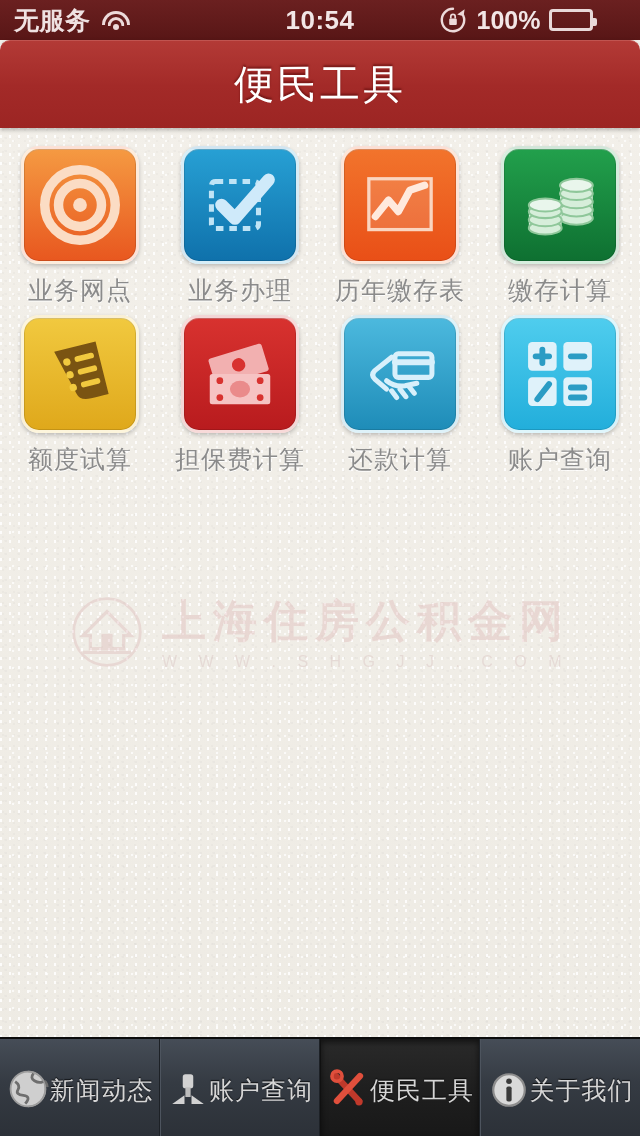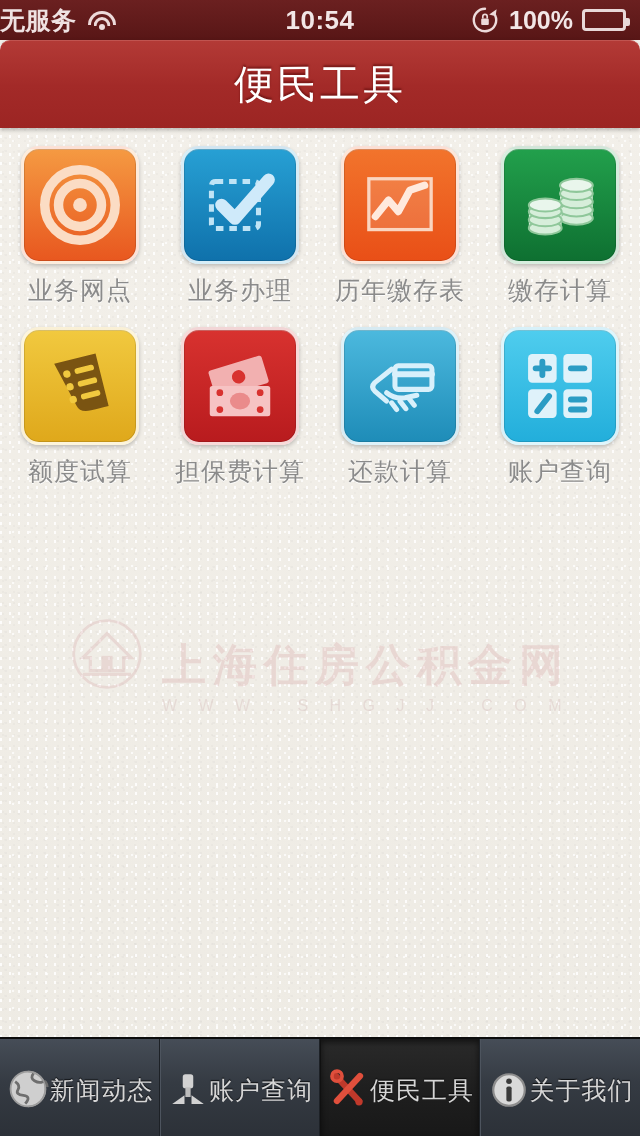--- a/index.html
+++ b/index.html
@@ -22,23 +22,23 @@
   }
 
   
   #statusbar {
     position: absolute; top: 0; left: 0;
     width: 640px; height: 40px;
     background: linear-gradient(#6b2020, #581616);
     display: flex; align-items: center;
     color: #f0e3e3;
   }
-  .sb-left { display: flex; align-items: center; gap: 10px; width: 235px; }
+  .sb-left { display: flex; align-items: center; gap: 10px; padding-left: 14px; width: 235px; }
   .sb-center { flex: 1; text-align: center; }
-  .sb-right { display: flex; align-items: center; gap: 9px; padding-right: 14px; justify-content: flex-end; width: 235px; }
+  .sb-right { display: flex; align-items: center; gap: 9px; padding-right: 14px; justify-content: center; width: 235px; }
   .sb-carrier { font-size: 25px; font-weight: bold; letter-spacing: .5px; color: #efe2e2; }
   .sb-time { font-size: 26px; font-weight: bold; color: #f2e6e6; letter-spacing: .5px; }
   .sb-pct { font-size: 25px; font-weight: bold; color: #f2e6e6; }
   .wifi-icon { width: 30px; height: 22px; position: relative; }
   .wifi-icon i {
     position: absolute; left: 50%; transform: translateX(-50%);
     border: 3.5px solid #eddada; border-bottom: none;
     border-radius: 50% 50% 0 0 / 100% 100% 0 0;
   }
   .wifi-icon i:nth-child(1) { width: 28px; height: 14px; top: 2px; }
@@ -73,21 +73,21 @@
     text-shadow: 0 -2px 2px rgba(90,10,10,.65);
     font-family: "DejaVu Sans", "Liberation Sans", sans-serif;
   }
 
   
   #grid {
     position: absolute; top: 146px; left: 0;
     width: 613px;
     display: grid;
     grid-template-columns: repeat(4, 160px);
-    row-gap: 20px;
+    row-gap: 8px;
     justify-items: center;
   }
   .cell { width: 160px; display: flex; flex-direction: column; align-items: center; }
   .tile {
     width: 118px; height: 118px; border-radius: 18px;
     border: 3px solid rgba(255,255,255,.82);
     box-shadow: 0 2px 4px rgba(0,0,0,.22), inset 0 1px 0 rgba(255,255,255,.3);
     position: relative; overflow: hidden;
     display: flex; align-items: center; justify-content: center;
   }
@@ -111,21 +111,21 @@
     text-shadow: 0 1px 0 rgba(255,255,255,.85);
   }
 
   
   #watermark {
     position: absolute; left: 0; top: 592px; width: 640px;
     display: flex; align-items: center; justify-content: center; gap: 18px;
     opacity: .30; pointer-events: none;
   }
   #wm-logo { width: 74px; height: 74px; }
-  .wm-text { display: flex; flex-direction: column; margin-top: 44px; }
+  .wm-text { display: flex; flex-direction: column; }
   .wm-cn {
     font-size: 44px; color: #d9a7a7; letter-spacing: 7px; font-weight: bold;
     font-family: "DejaVu Sans", "Liberation Sans", sans-serif;
   }
   .wm-url {
     font-size: 16px; color: #cfb0b0; letter-spacing: 8.5px;
     margin-top: 2px; font-family: "Liberation Sans", sans-serif;
   }
 
   

